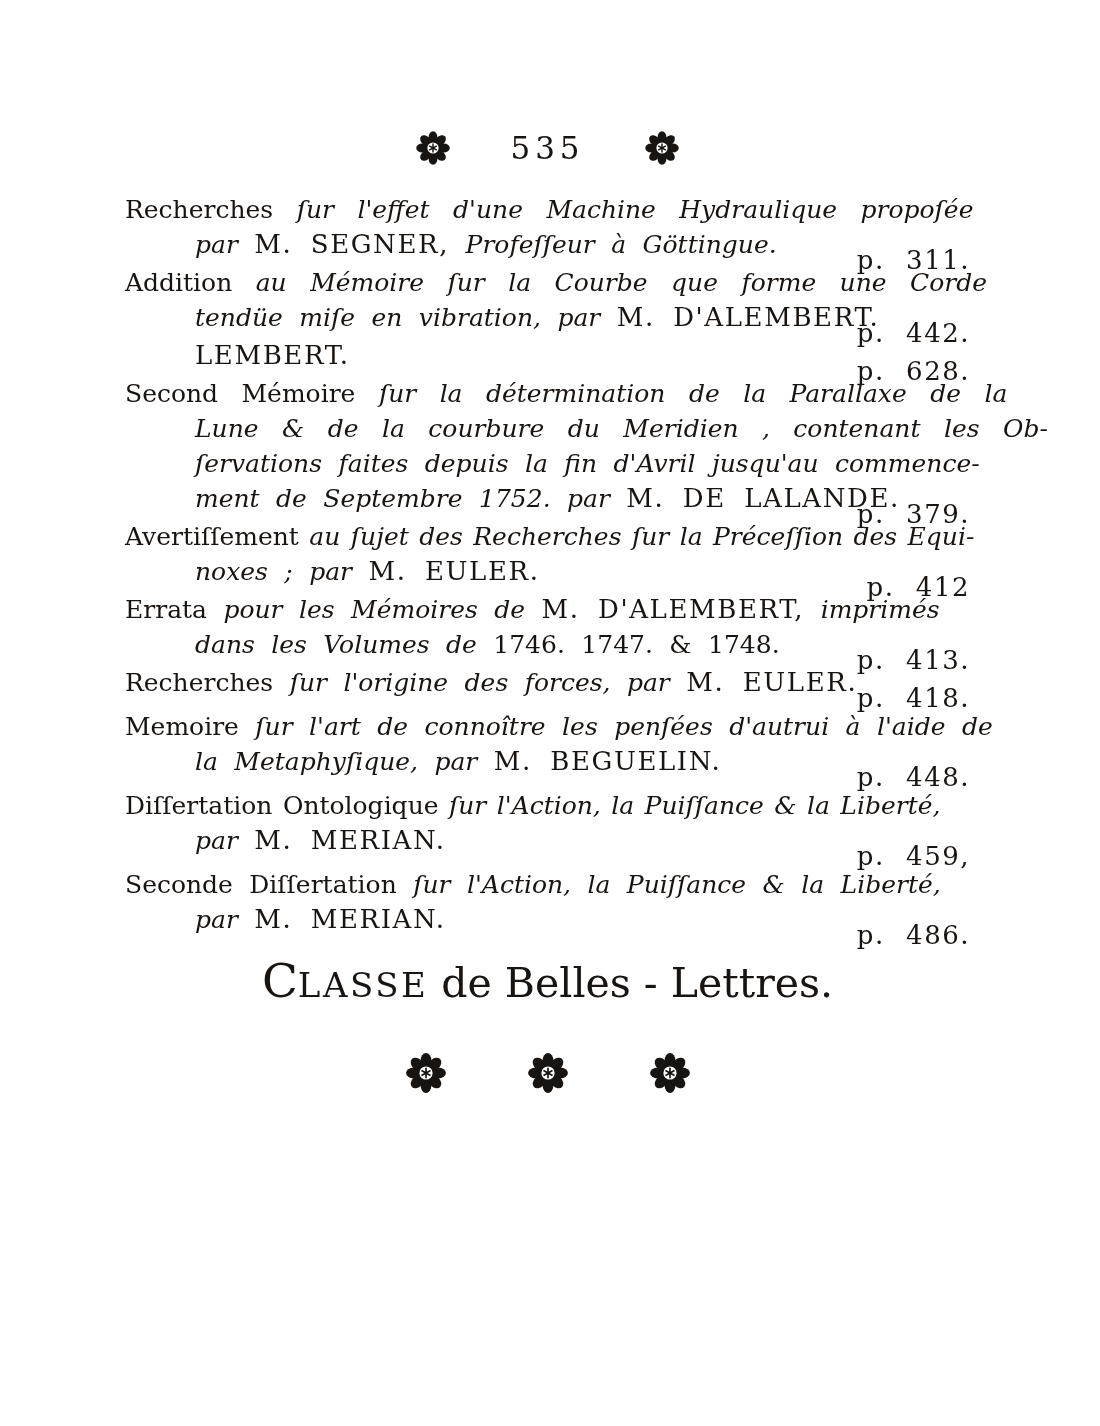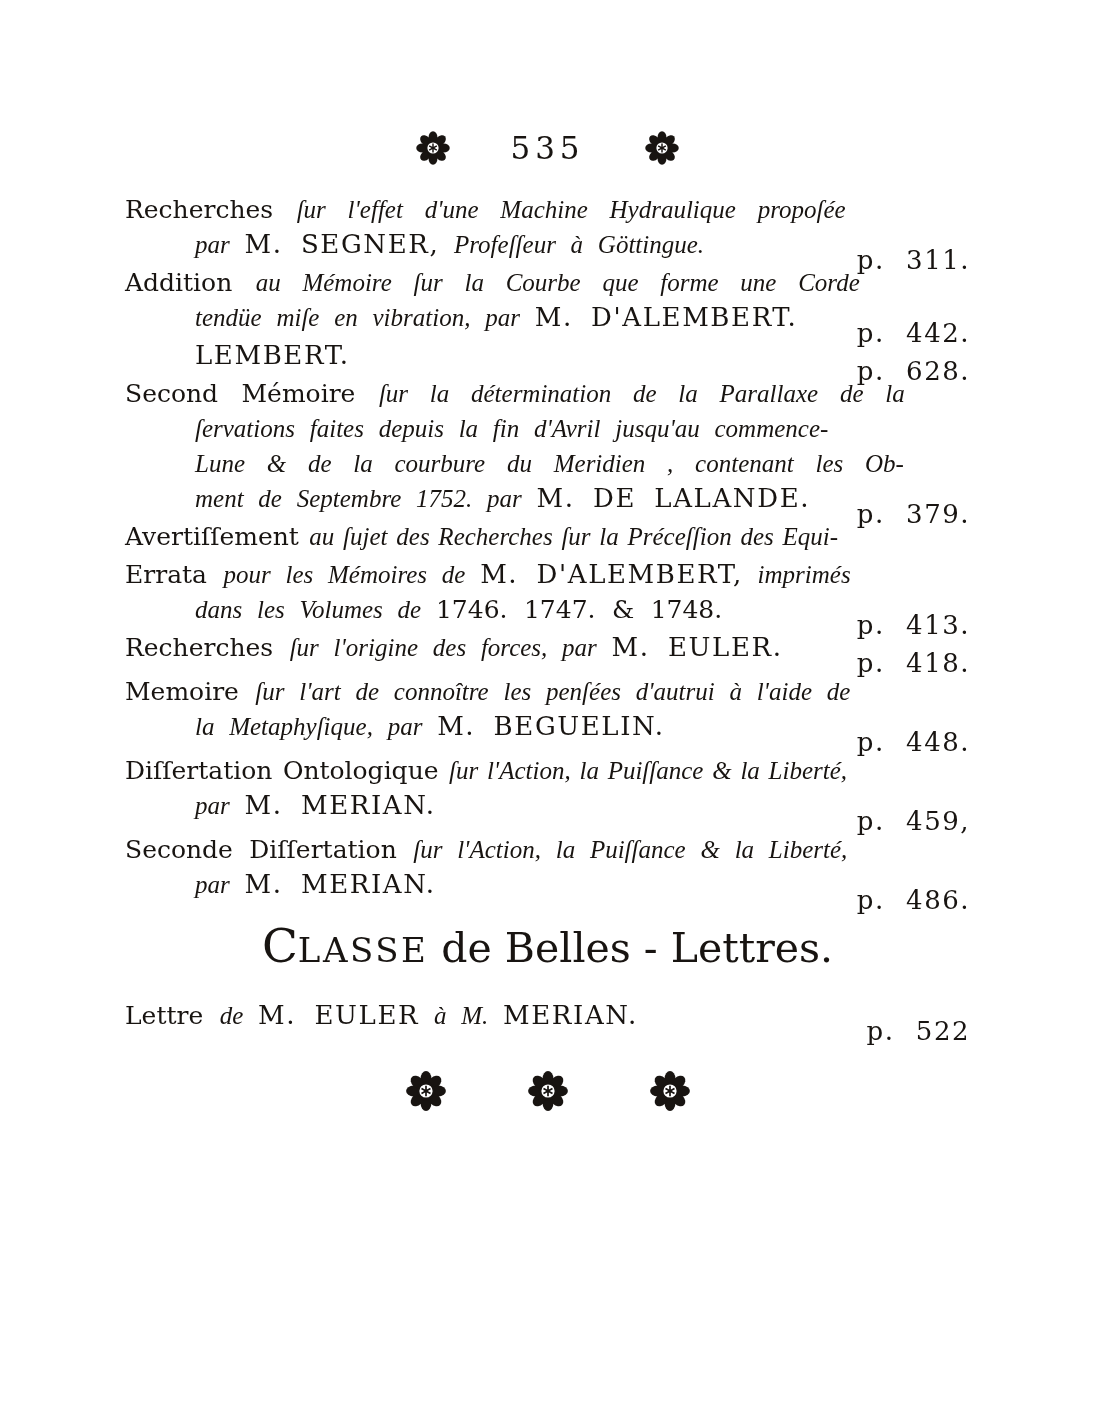--- a/index.html
+++ b/index.html
@@ -45,21 +45,21 @@
     position: relative;
     font-size: 25px;
     line-height: 35px;
     white-space: nowrap;
   }
   .line.ind { padding-left: 70px; }
   .ws1 { word-spacing: 0.10em; }
   .ws2 { word-spacing: 0.34em; }
   .ws3 { word-spacing: 0.62em; }
   .seg-r { font-style: normal; }
-  .seg-i { font-style: italic; font-family: Liberation Serif, serif; }
+  .seg-i { font-style: italic; }
   .seg-c { font-size: 26px; letter-spacing: 1.6px; }
   .seg-cw { font-size: 26px; letter-spacing: 7px; }
   .pageref {
     position: absolute;
     right: 0;
     top: 16px;
     font-size: 26px;
     letter-spacing: 1.5px;
     word-spacing: 0.45em;
     font-style: normal;
@@ -140,26 +140,27 @@
         </div>
         <div class="entry">
           <div class="line ws3"><span class="seg-r">Addition </span><span class="seg-i">au Mémoire ſur la Courbe que forme une Corde</span></div>
           <div class="line ws2 ind"><span class="seg-i">tendüe miſe en vibration, par </span><span class="seg-c">M. D'ALEMBERT.</span><span class="pageref">p. 442.</span></div>
         </div>
         <div class="entry">
           <div class="line ws1 ind"><span class="seg-c">LEMBERT.</span><span class="pageref">p. 628.</span></div>
         </div>
         <div class="entry">
           <div class="line ws3"><span class="seg-r">Second Mémoire </span><span class="seg-i">ſur la détermination de la Parallaxe de la</span></div>
+          <div class="line ws3 ind"><span class="seg-i">Lune &amp; de la courbure du Meridien , contenant les Ob-</span></div>
           <div class="line ws2 ind"><span class="seg-i">ſervations faites depuis la fin d'Avril jusqu'au commence-</span></div>
-          <div class="line ws3 ind"><span class="seg-i">Lune &amp; de la courbure du Meridien , contenant les Ob-</span></div>
           <div class="line ws2 ind"><span class="seg-i">ment de Septembre 1752. par </span><span class="seg-c">M. DE LALANDE.</span><span class="pageref">p. 379.</span></div>
         </div>
         <div class="entry">
           <div class="line ws1"><span class="seg-r">Avertiſſement </span><span class="seg-i">au ſujet des Recherches ſur la Préceſſion des Equi-</span></div>
+          <div class="line ws2 ind"><span class="seg-i">noxes ; par </span><span class="seg-c">M. EULER.</span><span class="pageref">p. 412</span></div>
         </div>
         <div class="entry">
           <div class="line ws2"><span class="seg-r">Errata </span><span class="seg-i">pour les Mémoires de </span><span class="seg-c">M. D'ALEMBERT,</span><span class="seg-i"> imprimés</span></div>
           <div class="line ws2 ind"><span class="seg-i">dans les Volumes de </span><span class="seg-r">1746. 1747. &amp; 1748.</span><span class="pageref">p. 413.</span></div>
         </div>
       </section>
       <section class="toc-section sec1">
         <div class="entry">
           <div class="line ws2"><span class="seg-r">Recherches </span><span class="seg-i">ſur l'origine des forces, par </span><span class="seg-c">M. EULER.</span><span class="pageref">p. 418.</span></div>
         </div>
@@ -171,23 +172,20 @@
           <div class="line ws1"><span class="seg-r">Diſſertation Ontologique </span><span class="seg-i">ſur l'Action, la Puiſſance &amp; la Liberté,</span></div>
           <div class="line ws2 ind"><span class="seg-i">par </span><span class="seg-c">M. MERIAN.</span><span class="pageref">p. 459,</span></div>
         </div>
         <div class="entry">
           <div class="line ws2"><span class="seg-r">Seconde Diſſertation </span><span class="seg-i">ſur l'Action, la Puiſſance &amp; la Liberté,</span></div>
           <div class="line ws2 ind"><span class="seg-i">par </span><span class="seg-c">M. MERIAN.</span><span class="pageref">p. 486.</span></div>
         </div>
       </section>
       <section class="toc-section sec2">
         <h2 class="classe-heading"><span class="seg-hc">C</span><span class="seg-hs">LASSE</span><span class="seg-h"> de Belles - Lettres.</span></h2>
-        <div class="entry">
-          <div class="line ws2"><span class="seg-r">Lettre </span><span class="seg-i">de </span><span class="seg-c">M. EULER</span><span class="seg-i"> à M. </span><span class="seg-c">MERIAN.</span><span class="pageref">p. 522</span></div>
-        </div>
       </section>
     </main>
 
   <div class="pg-footer">
     <svg class="rosette-lg" viewBox="0 0 40 40">
       <g fill="#181411">
         <ellipse cx="20" cy="7.5" rx="5.4" ry="7.4"></ellipse>
         <ellipse cx="20" cy="7.5" rx="5.4" ry="7.4" transform="rotate(45 20 20)"></ellipse>
         <ellipse cx="20" cy="7.5" rx="5.4" ry="7.4" transform="rotate(90 20 20)"></ellipse>
         <ellipse cx="20" cy="7.5" rx="5.4" ry="7.4" transform="rotate(135 20 20)"></ellipse>

